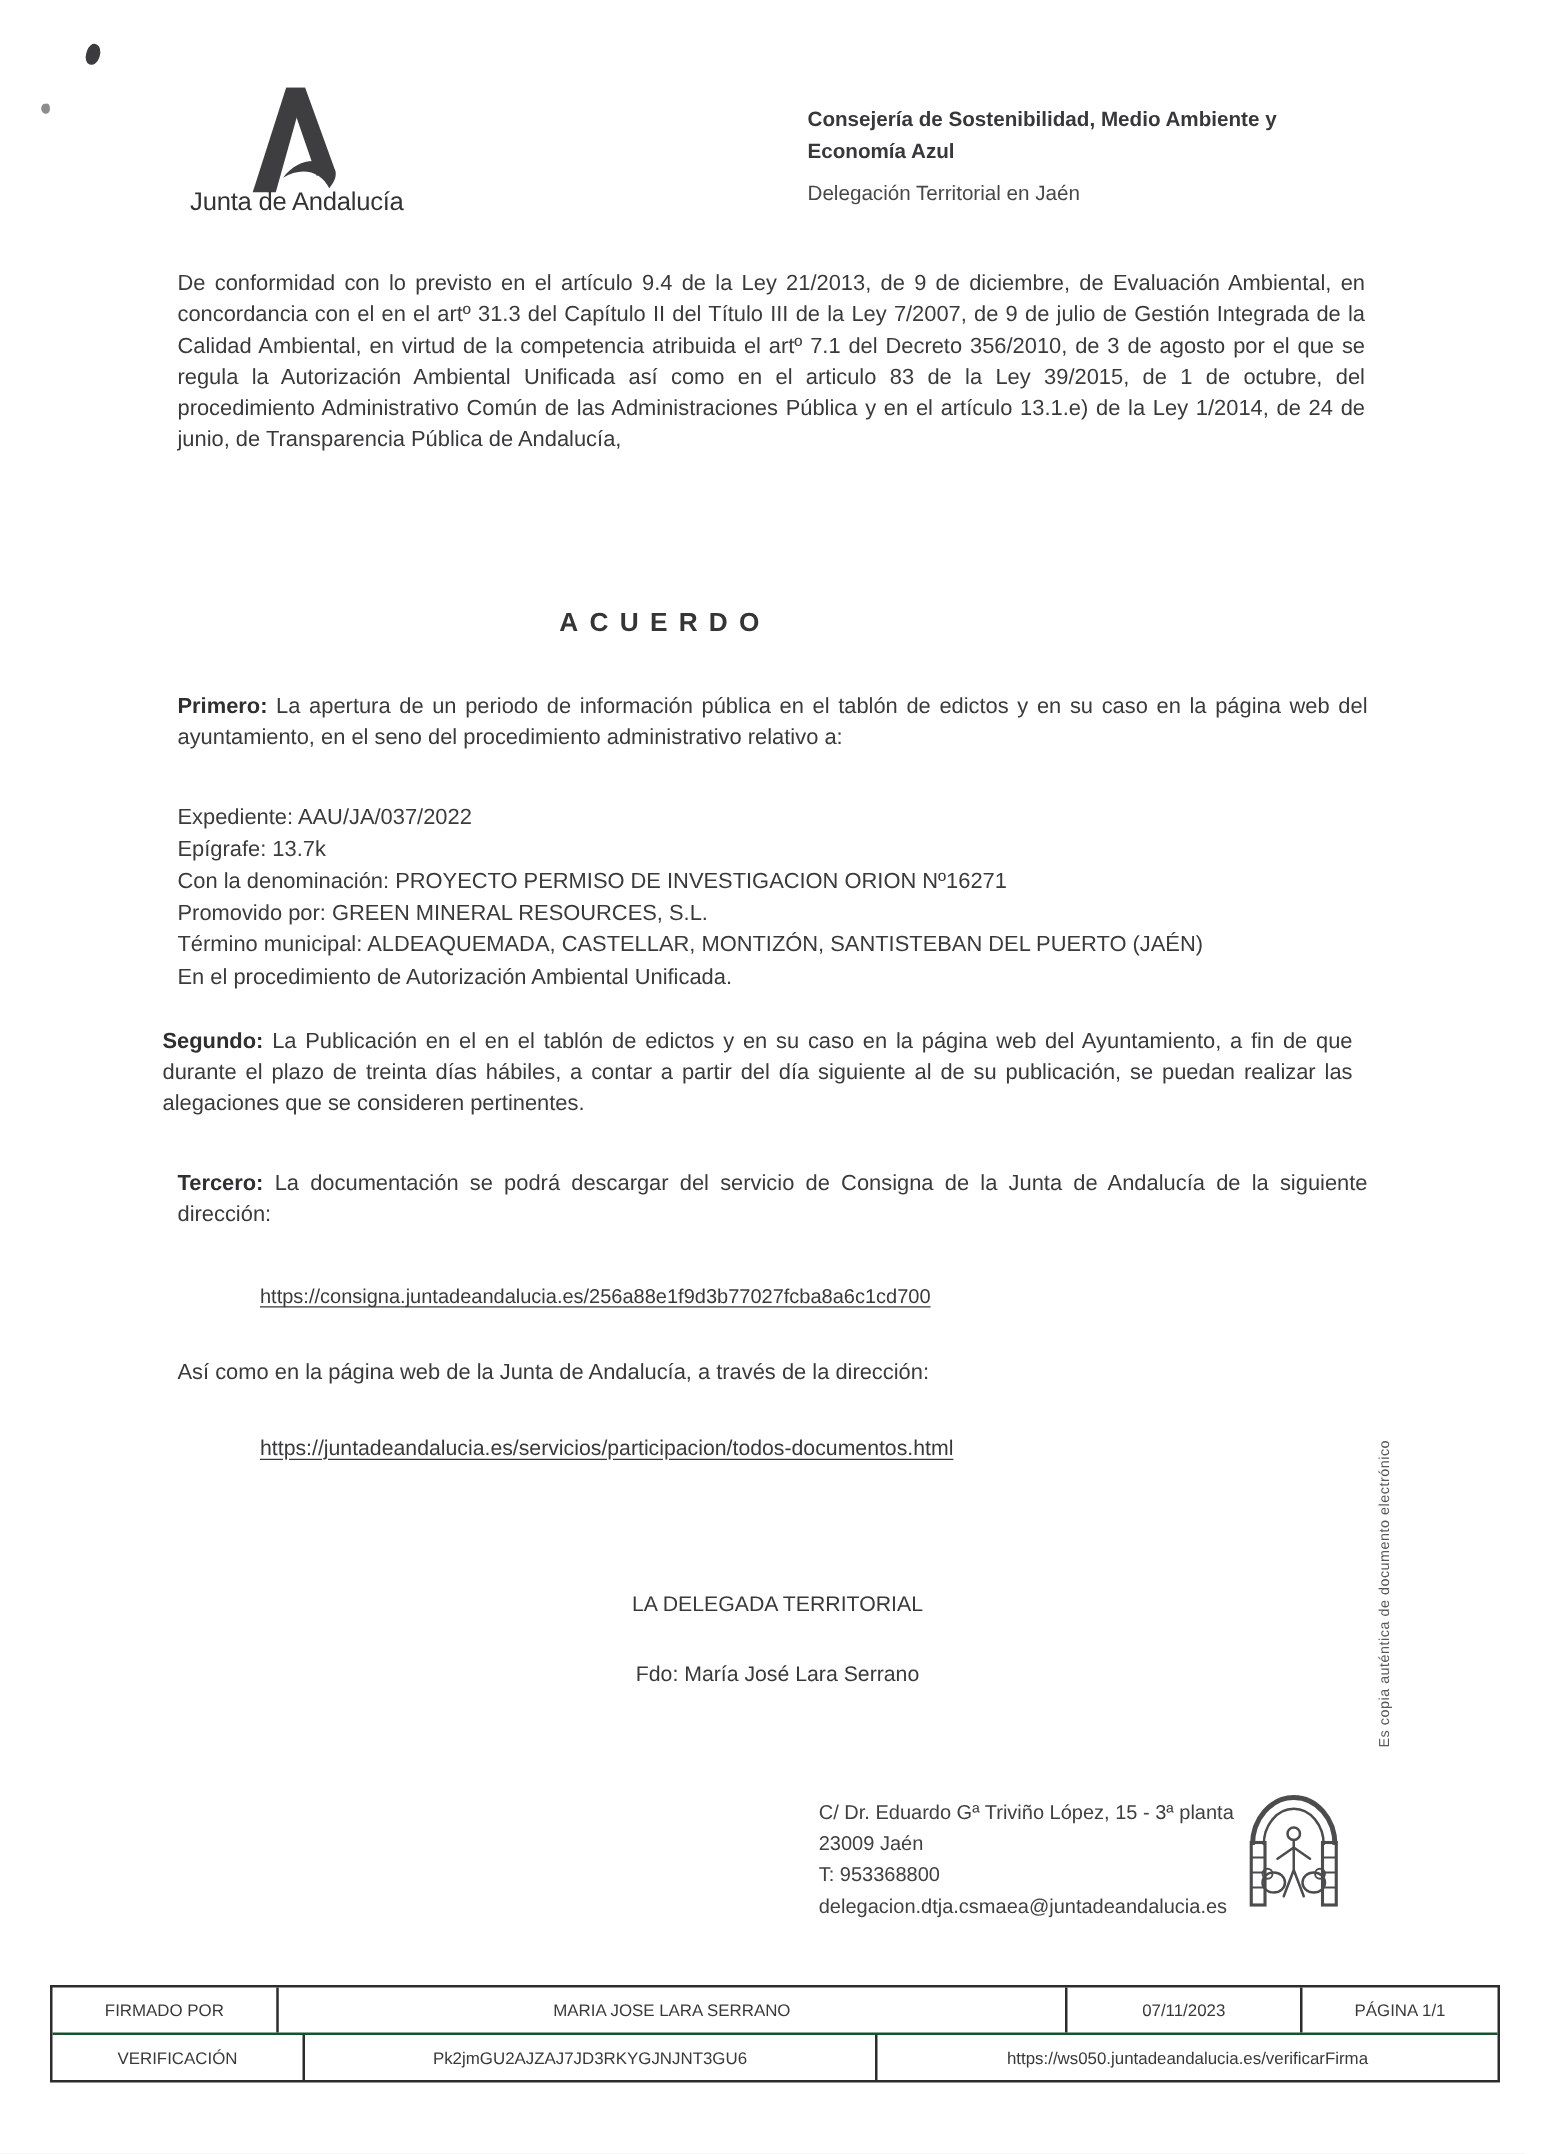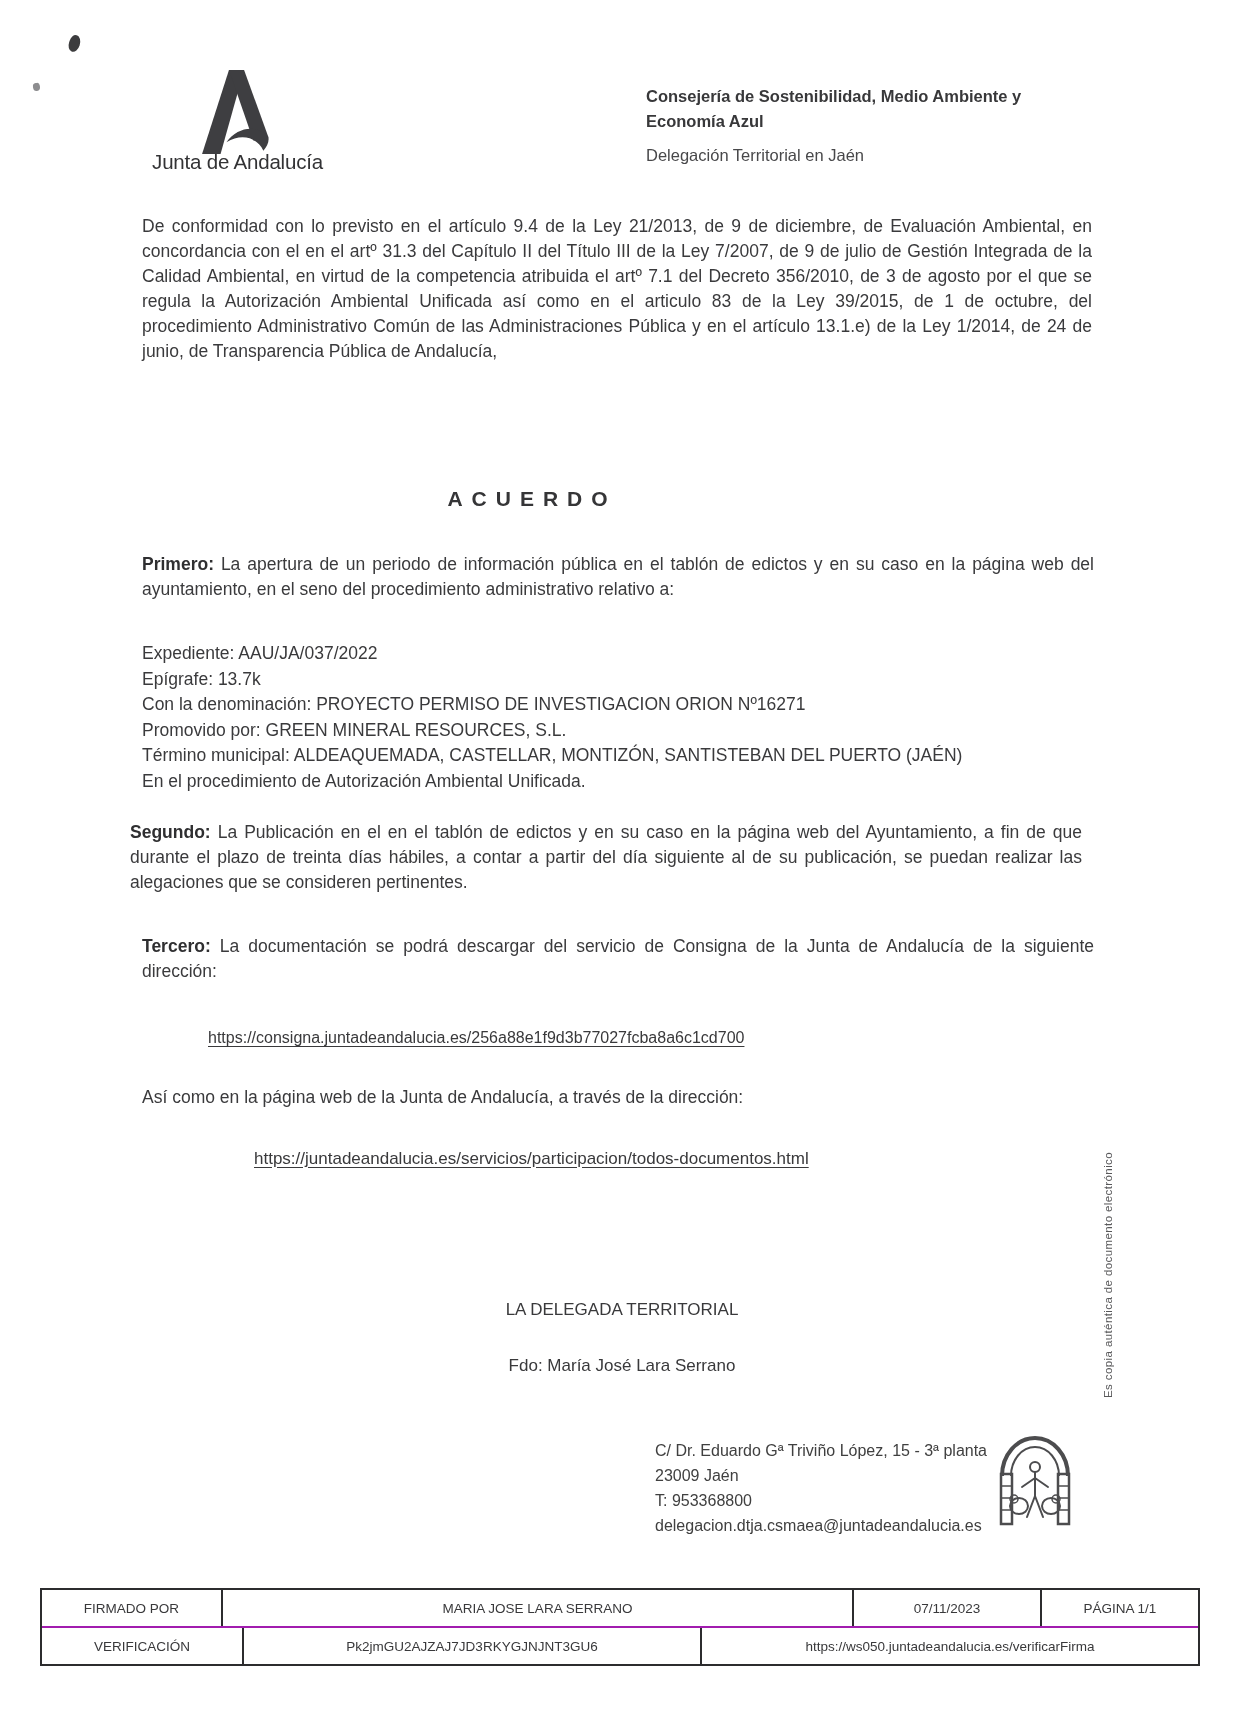--- a/index.html
+++ b/index.html
@@ -7,33 +7,33 @@
     position:relative; width:1236px; height:1723px; background:#ffffff;
     font-family:"Liberation Sans", sans-serif; color:#3a3a3c; overflow:hidden;
     margin:0 auto;
   }
   .abs{position:absolute;}
   .para{margin:0; font-size:17.5px; line-height:25px; text-align:justify;}
   .para strong{color:#2f2f31;}
   .lines p{margin:0; font-size:17.5px; line-height:25.5px;}
   .doc-title{font-weight:bold; font-size:21px; letter-spacing:9px; color:#353537; text-align:center;}
   .link{font-size:16px; color:#39393b; text-decoration:underline; text-underline-offset:3px;}
-  .center-line{text-align:center; font-size:17px; color:#39393b;margin-top:26px;}
+  .center-line{text-align:center; font-size:17px; color:#39393b;}
   .logo-caption{font-weight:normal; font-size:20.5px; color:#333335; text-align:center; letter-spacing:-0.2px;}
   .org{font-size:16.5px; line-height:25px;}
   .org .b{font-weight:bold; color:#38383a; margin:0;}
   .org .d{margin:9px 0 12px 0; color:#48484a;}
   .contact p{margin:0; font-size:16px; line-height:25px; color:#404040;}
   .side-note{
     left:1102px; top:1398px; transform:rotate(-90deg); transform-origin:0 0;
     white-space:nowrap; font-size:11.5px; color:#58585a; letter-spacing:0.4px;
   }
   .ftable{left:40px; top:1588px; width:1156px; border:2px solid #2c2c2e; font-size:13.5px; color:#39393b;}
   .frow{display:flex; height:36px;}
-  .frow.first{border-bottom:2px solid #a21caf;}
+  .frow.first{border-bottom:2px solid #14532d;}
   .fcell{display:flex; align-items:center; justify-content:center; border-right:2px solid #2c2c2e; box-sizing:border-box;}
   .fcell:last-child{border-right:none; flex:1;}
   .artifact1{left:69px; top:35px; width:11px; height:17px; background:#3c3c3e; border-radius:45% 55% 50% 50%; transform:rotate(18deg);}
   .artifact2{left:33px; top:83px; width:7px; height:8px; background:#8d8d8f; border-radius:50% 40% 55% 50%; transform:rotate(-10deg);}
 </style>
 </head>
 <body>
 
 <div class="page">
 
@@ -82,21 +82,21 @@
 
   <p class="abs para" style="left:142px; top:934px; width:952px;">
     <strong>Tercero:</strong>
     <span>La documentación se podrá descargar del servicio de Consigna de la Junta de Andalucía de la siguiente dirección:</span>
   </p>
 
   <div class="abs link" style="left:208px; top:1029px;">https://consigna.juntadeandalucia.es/256a88e1f9d3b77027fcba8a6c1cd700</div>
 
   <div class="abs" style="left:142px; top:1087px; font-size:17.5px;">Así como en la página web de la Junta de Andalucía, a través de la dirección:</div>
 
-  <div class="abs link" style="left:208px; top:1149px; font-size:17px;margin-left:46px;">https://juntadeandalucia.es/servicios/participacion/todos-documentos.html</div>
+  <div class="abs link" style="left:208px; top:1149px; font-size:17px;">https://juntadeandalucia.es/servicios/participacion/todos-documentos.html</div>
 
   <div class="abs center-line" style="left:142px; top:1274px; width:960px;">LA DELEGADA TERRITORIAL</div>
   <div class="abs center-line" style="left:142px; top:1330px; width:960px;">Fdo: María José Lara Serrano</div>
 
   <div class="abs contact" style="left:655px; top:1438px;">
     <p>C/ Dr. Eduardo Gª Triviño López, 15 - 3ª planta</p>
     <p>23009 Jaén</p>
     <p>T: 953368800</p>
     <p>delegacion.dtja.csmaea@juntadeandalucia.es</p>
   </div>

